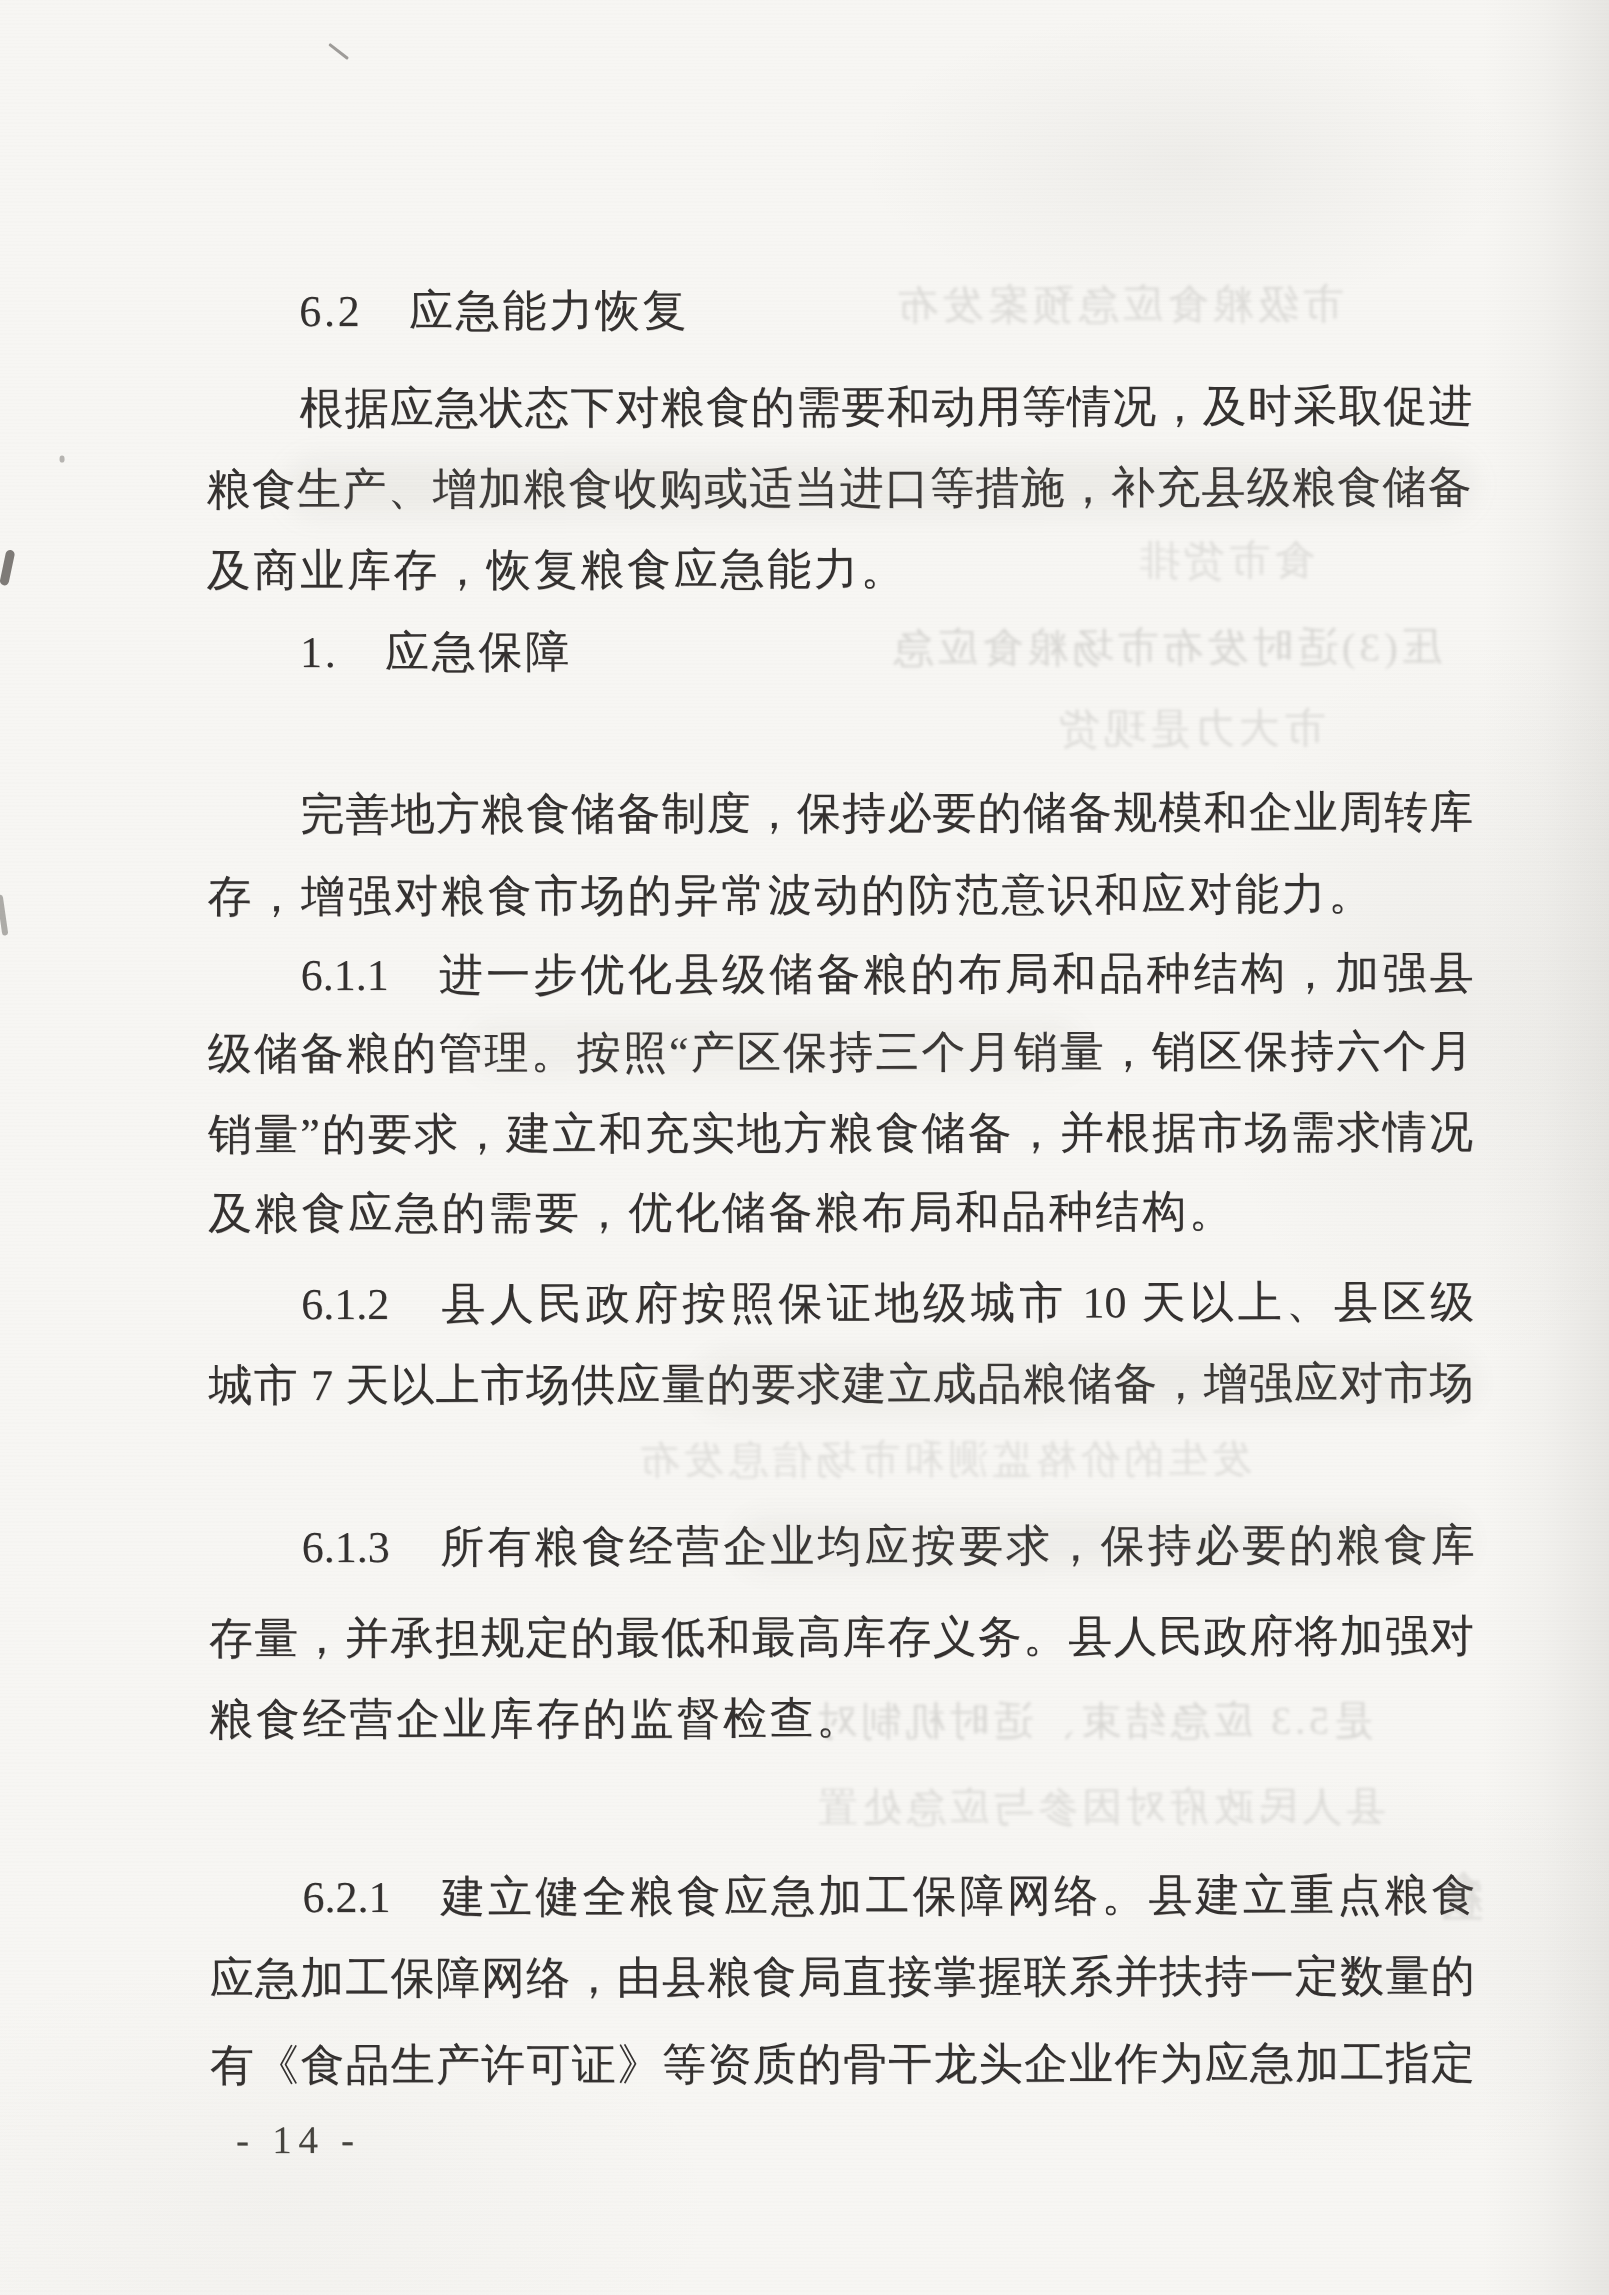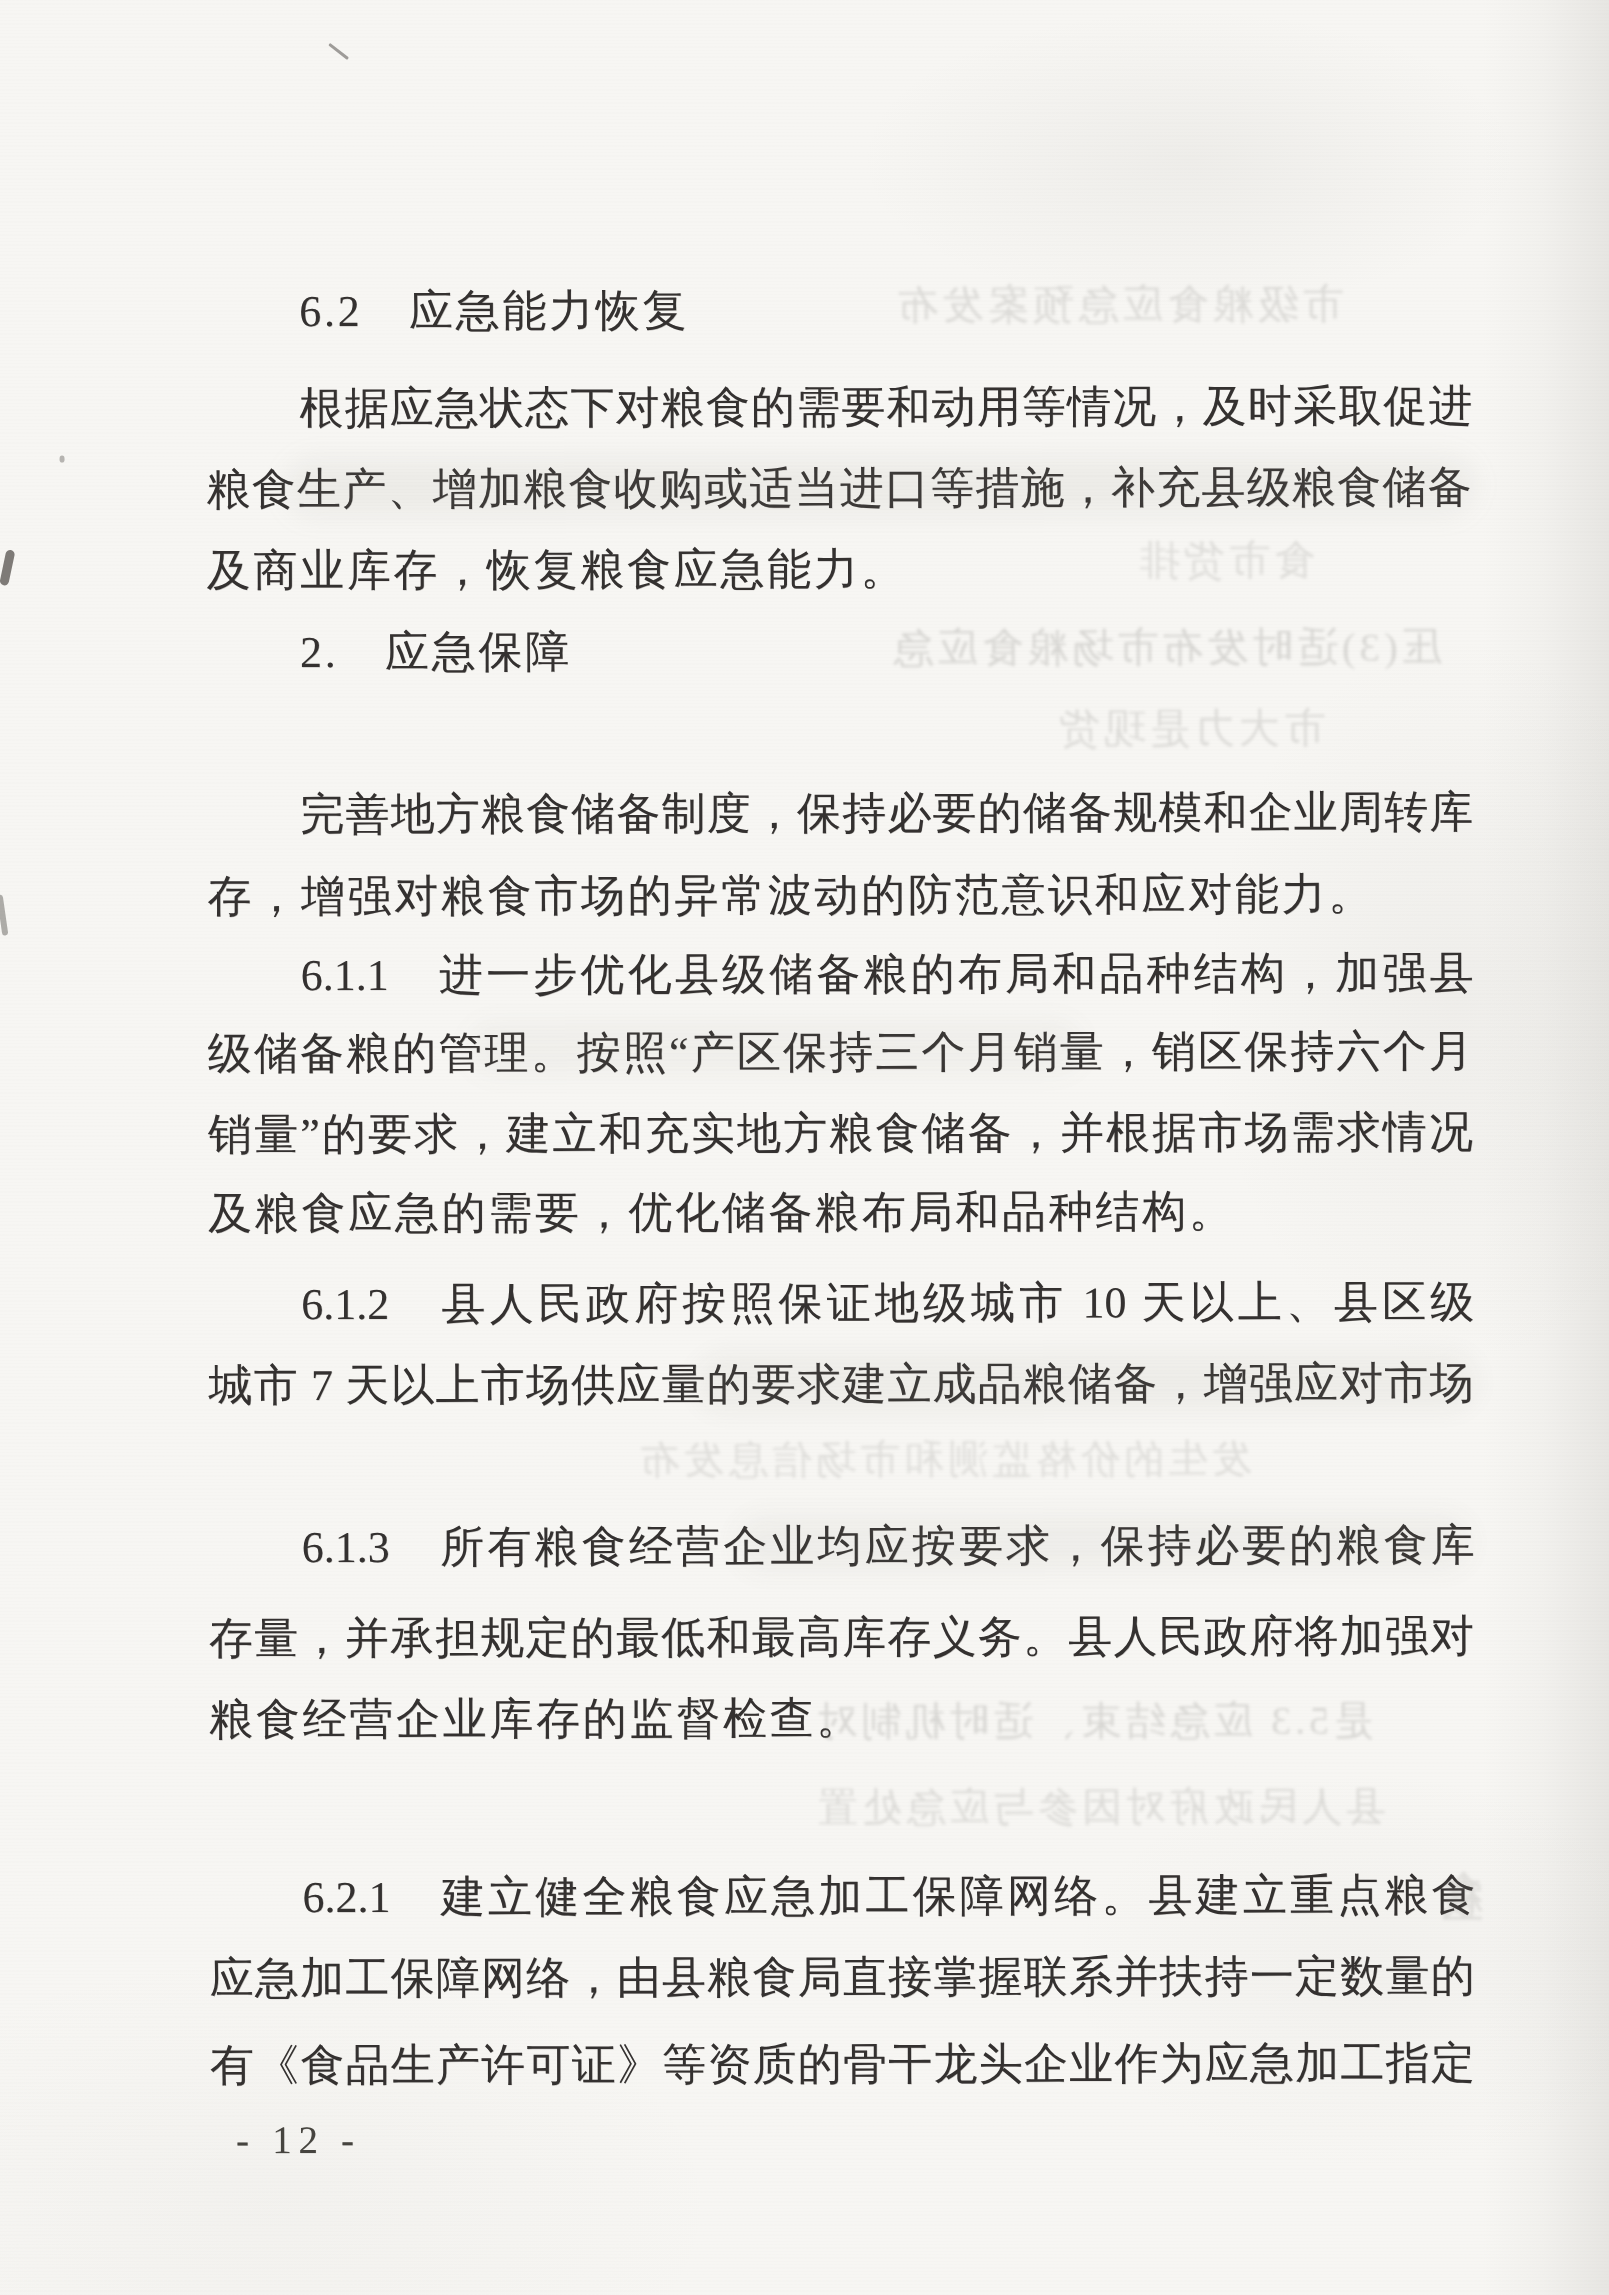--- a/index.html
+++ b/index.html
@@ -88,37 +88,37 @@
 
   <div class="shade sh1"></div>
   <div class="shade sh2"></div>
   <div class="shade sh3"></div>
   <div class="shade sh4"></div>
 
   <div class="line sI t1">6.2　应急能力恢复</div>
   <div class="line just wI t2">根据应急状态下对粮食的需要和动用等情况，及时采取促进</div>
   <div class="line just wC t3">粮食生产、增加粮食收购或适当进口等措施，补充县级粮食储备</div>
   <div class="line sC t4">及商业库存，恢复粮食应急能力。</div>
-  <div class="line sI t5">2.　应急保障</div>
+  <div class="line sI t5">1.　应急保障</div>
   <div class="line just wI t7">完善地方粮食储备制度，保持必要的储备规模和企业周转库</div>
   <div class="line sC t8">存，增强对粮食市场的异常波动的防范意识和应对能力。</div>
   <div class="line just wI t9">6.1.1　进一步优化县级储备粮的布局和品种结构，加强县</div>
   <div class="line just wC t10">级储备粮的管理。按照“产区保持三个月销量，销区保持六个月</div>
   <div class="line just wC t11">销量”的要求，建立和充实地方粮食储备，并根据市场需求情况</div>
   <div class="line sC t12">及粮食应急的需要，优化储备粮布局和品种结构。</div>
   <div class="line just wI t13">6.1.2　县人民政府按照保证地级城市 10 天以上、县区级</div>
   <div class="line just wC t14">城市 7 天以上市场供应量的要求建立成品粮储备，增强应对市场</div>
   <div class="line just wI t16">6.1.3　所有粮食经营企业均应按要求，保持必要的粮食库</div>
   <div class="line just wC t17">存量，并承担规定的最低和最高库存义务。县人民政府将加强对</div>
   <div class="line sC t18">粮食经营企业库存的监督检查。</div>
   <div class="line just wI t20">6.2.1　建立健全粮食应急加工保障网络。县建立重点粮食</div>
   <div class="line just wC t21">应急加工保障网络，由县粮食局直接掌握联系并扶持一定数量的</div>
   <div class="line just wC t22">有《食品生产许可证》等资质的骨干龙头企业作为应急加工指定</div>
 
-  <div class="pagenum">- 12 -</div>
+  <div class="pagenum">- 14 -</div>
 
   <div class="artifact a1"></div>
   <div class="artifact a2"></div>
   <div class="artifact a3"></div>
   <div class="artifact a4"></div>
 
 </div>
 
 
 </body></html>

